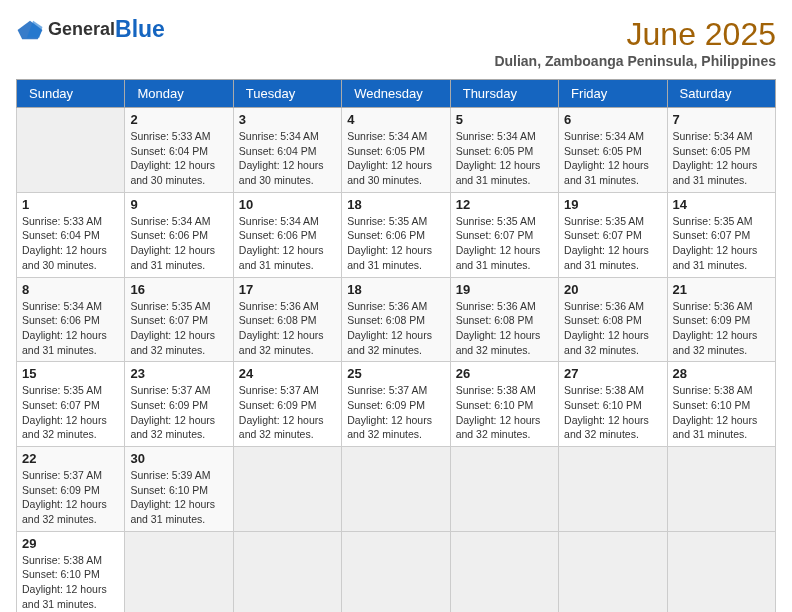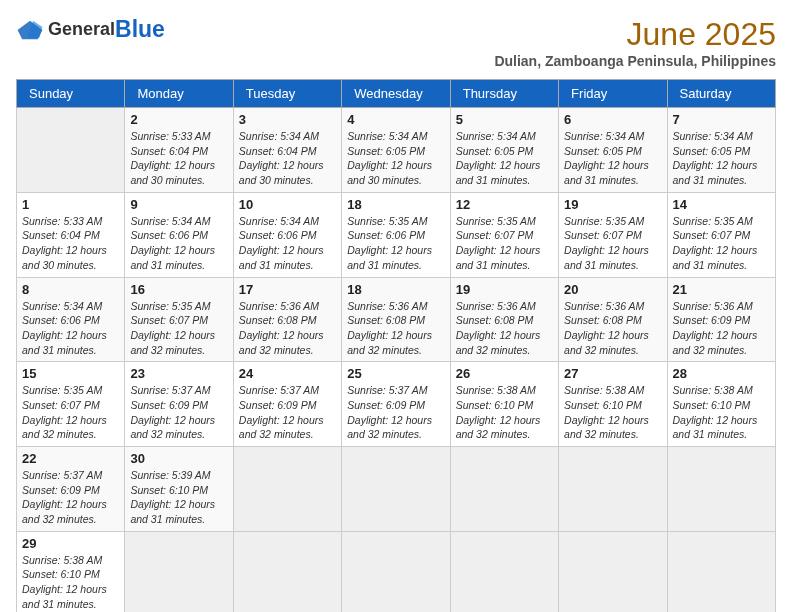--- a/index.html
+++ b/index.html
@@ -72,21 +72,20 @@
       font-size: 13px;
       font-weight: bold;
       color: #222;
       display: block;
       margin-bottom: 2px;
     }
     .day-detail {
       font-size: 10.5px;
       color: #333;
       line-height: 1.4;
-      font-style: italic;
     }
     td.empty {
       background: #efefef !important;
     }
   </style>
 </head>
 <body>
 
 <div class="header-section">
   <div class="logo">

